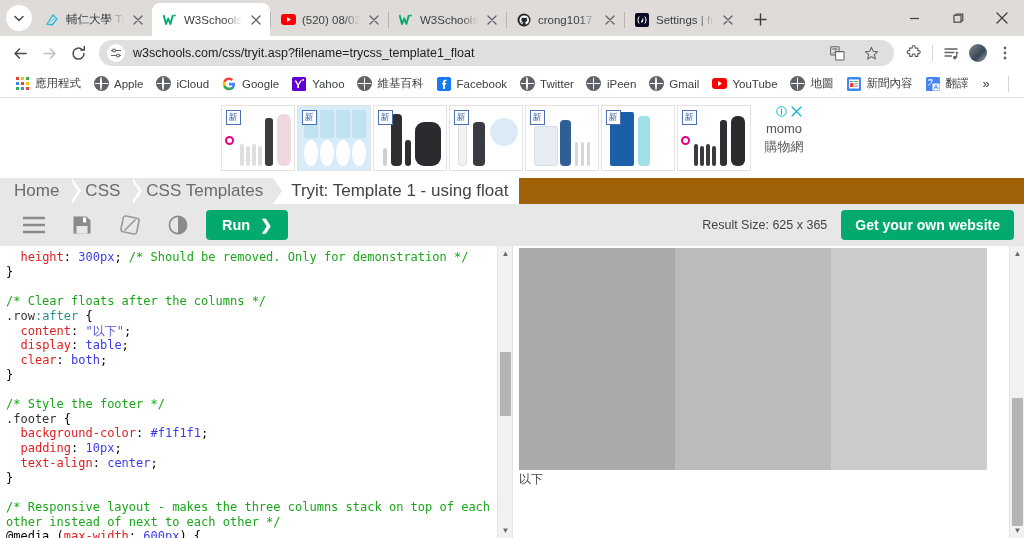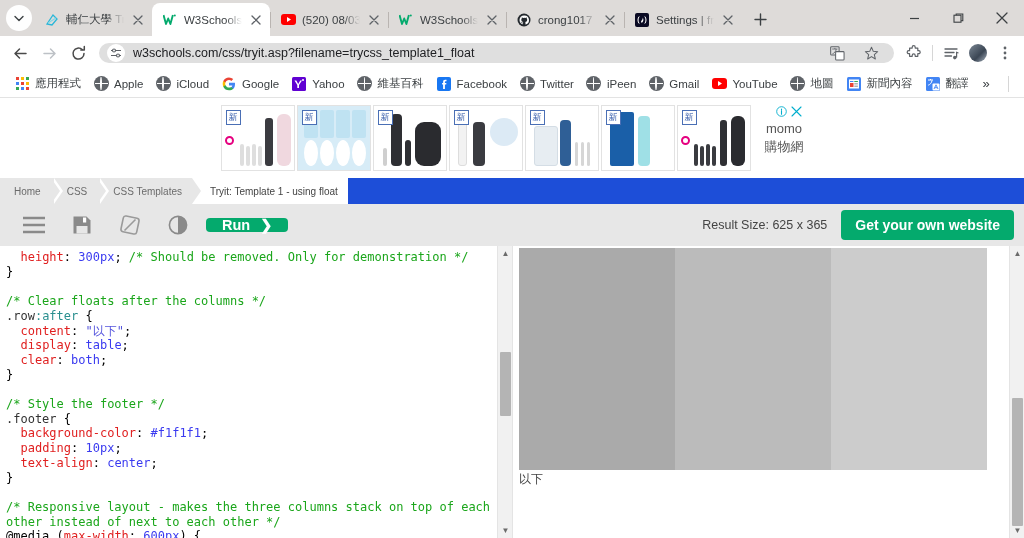--- a/index.html
+++ b/index.html
@@ -63,21 +63,21 @@
     height: 34px; background: #ffffff; display: flex; align-items: center;
     padding: 0 6px; gap: 1px; flex: 0 0 34px;
   }
   .navbtn {
     width: 28px; height: 28px; border-radius: 50%; display: flex;
     align-items: center; justify-content: center; color: #4a4a4a; cursor: pointer;
     flex: 0 0 28px;
   }
   .navbtn.disabled { color: #bdc1c6; }
   .omnibox {
-    flex: 1 1 auto; height: 20px; background: #dfdfdf; border-radius: 14px;
+    flex: 1 1 auto; height: 26px; background: #dfdfdf; border-radius: 14px;
     display: flex; align-items: center; padding: 0 10px 0 8px; margin: 0 6px;
     min-width: 0; cursor: text;
   }
   .omni-site-icon {
     width: 18px; height: 18px; border-radius: 50%; background: #ffffff;
     display: flex; align-items: center; justify-content: center; flex: 0 0 18px;
     margin-right: 8px;
   }
   .omni-url { font-size: 12.5px; color: #202124; white-space: nowrap; overflow: hidden; flex: 1 1 auto; }
   .omni-right { display: flex; align-items: center; gap: 8px; flex: 0 0 auto; color: #5f6368; }
@@ -113,21 +113,21 @@
   .adcard .newbadge {
     position: absolute; left: 4px; top: 4px; width: 15px; height: 15px;
     border: 1px solid #4a6fb5; color: #2f57a8; font-size: 9px;
     display: flex; align-items: center; justify-content: center; background:#fff; z-index:2;
   }
   .adcard .pinkdot { position:absolute; left:3px; top:30px; width:9px; height:9px; border-radius:50%; border:2px solid #e5007f; z-index:2;}
   .brush { position: absolute; bottom: 4px; border-radius: 2px; }
   .ad-label { font-size: 13px; color: #555; text-align: center; line-height: 1.35; margin-left: 12px; }
   .adclose { position: absolute; right: 222px; top: 8px; display: flex; align-items: center; gap: 4px; color: #00aecd; font-size: 11px; cursor: pointer; }
 
-  .breadcrumb { height: 26px; background: #1d4ed8; display: flex; align-items: center; font-size: 10px; color: #6b6b6b; flex: 0 0 26px; }
+  .breadcrumb { height: 26px; background: #a16207; display: flex; align-items: center; font-size: 17px; color: #6b6b6b; flex: 0 0 26px; }
   .crumb { position: relative; padding: 0 10px 0 16px; height: 26px; display: flex; align-items: center; background: #e7e7e7; cursor: pointer; }
   .crumb:first-child { padding-left: 14px; }
   .crumb::after {
     content: ""; position: absolute; right: -9px; top: 0; width: 0; height: 0;
     border-top: 13px solid transparent; border-bottom: 13px solid transparent;
     border-left: 9px solid #e7e7e7; z-index: 2;
   }
   .crumb::before {
     content: ""; position: absolute; right: -12px; top: 0; width: 0; height: 0;
     border-top: 13px solid transparent; border-bottom: 13px solid transparent;
@@ -136,21 +136,21 @@
   .crumb.last { background: #ffffff; color: #444; padding-left: 18px; }
   .crumb.last::after, .crumb.last::before { display: none; }
 
   .editorbar {
     height: 42px; background: #e7e7e7; display: flex; align-items: center;
     padding: 0 10px; gap: 0; flex: 0 0 42px;
   }
   .ebicon { width: 48px; height: 42px; display: flex; align-items: center; justify-content: center; color: #878787; cursor: pointer; flex:0 0 48px; }
   .runbtn {
     background: #04AA6D; color: #fff; border: none; border-radius: 4px;
-    height: 14px; padding: 0 16px; font-size: 14.5px; font-weight: bold;
+    height: 30px; padding: 0 16px; font-size: 14.5px; font-weight: bold;
     display: flex; align-items: center; gap: 10px; cursor: pointer;
     font-family: "Liberation Sans", sans-serif; margin-left: 4px;
   }
   .resultsize { margin-left: auto; font-size: 12.5px; color: #444; padding-right: 14px; }
   .ownsite {
     background: #04AA6D; color: #fff; border: none; border-radius: 4px;
     height: 30px; padding: 0 14px; font-size: 14px; font-weight: bold;
     display: flex; align-items: center; cursor: pointer;
     font-family: "Liberation Sans", sans-serif;
   }

